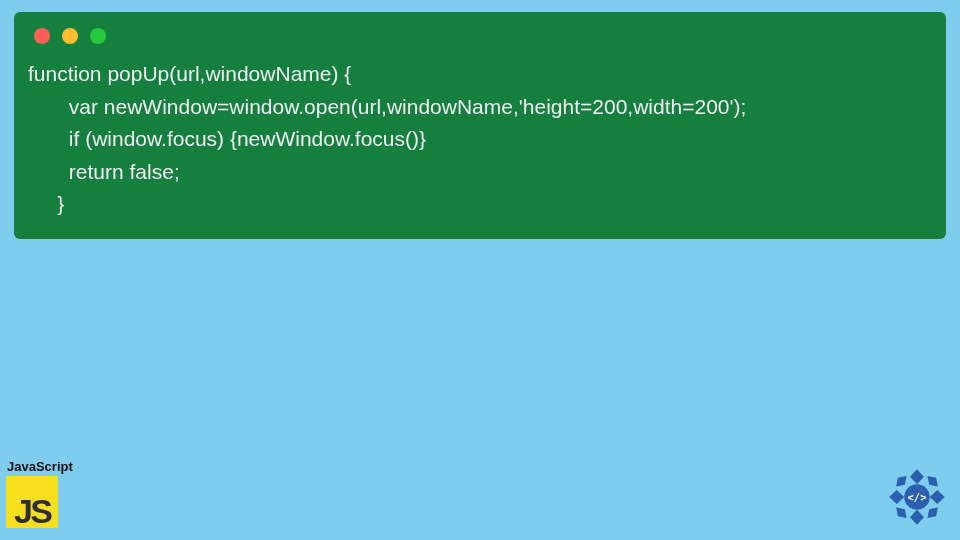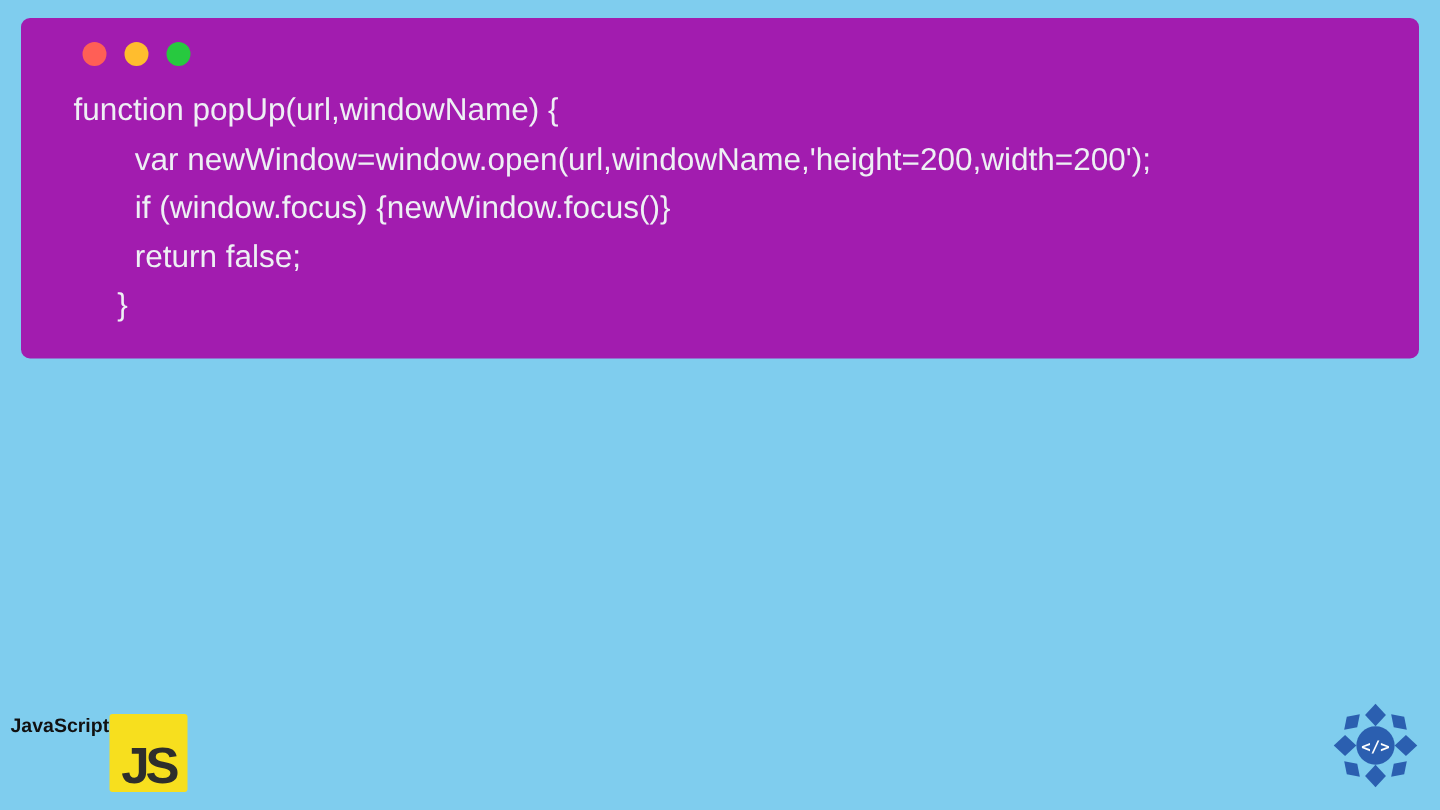--- a/index.html
+++ b/index.html
@@ -9,24 +9,23 @@
     background: #7fcdee;
     position: relative;
     font-family: -apple-system, BlinkMacSystemFont, "Segoe UI", Helvetica, Arial, sans-serif;
     overflow: hidden;
   }
   .code-block {
     position: absolute;
     left: 14px;
     top: 12px;
     right: 14px;
-    background: #a21caf;
+    background: #15803d;
     border-radius: 6px;
     padding-bottom: 18px;
-    padding-left: 21px;
   }
   .window-dots {
     display: flex;
     gap: 12px;
     padding: 16px 18px 10px 20px;
   }
   .dot {
     width: 16px; height: 16px; border-radius: 50%;
   }
   .dot.red { background: #ff5f56; }
@@ -39,20 +38,21 @@
     padding: 4px 14px 0 14px;
     white-space: pre;
     font-family: -apple-system, BlinkMacSystemFont, "Segoe UI", Helvetica, Arial, sans-serif;
     font-weight: 400;
   }
   .bottom-left {
     position: absolute;
     left: 6px;
     bottom: 12px;
     display: flex;
+    flex-direction: column;
     align-items: flex-start;
     justify-content: center;
   }
   .js-label {
     font-size: 13px;
     font-weight: 600;
     color: #111;
     margin-bottom: 2px;
     margin-left: 1px;
   }

